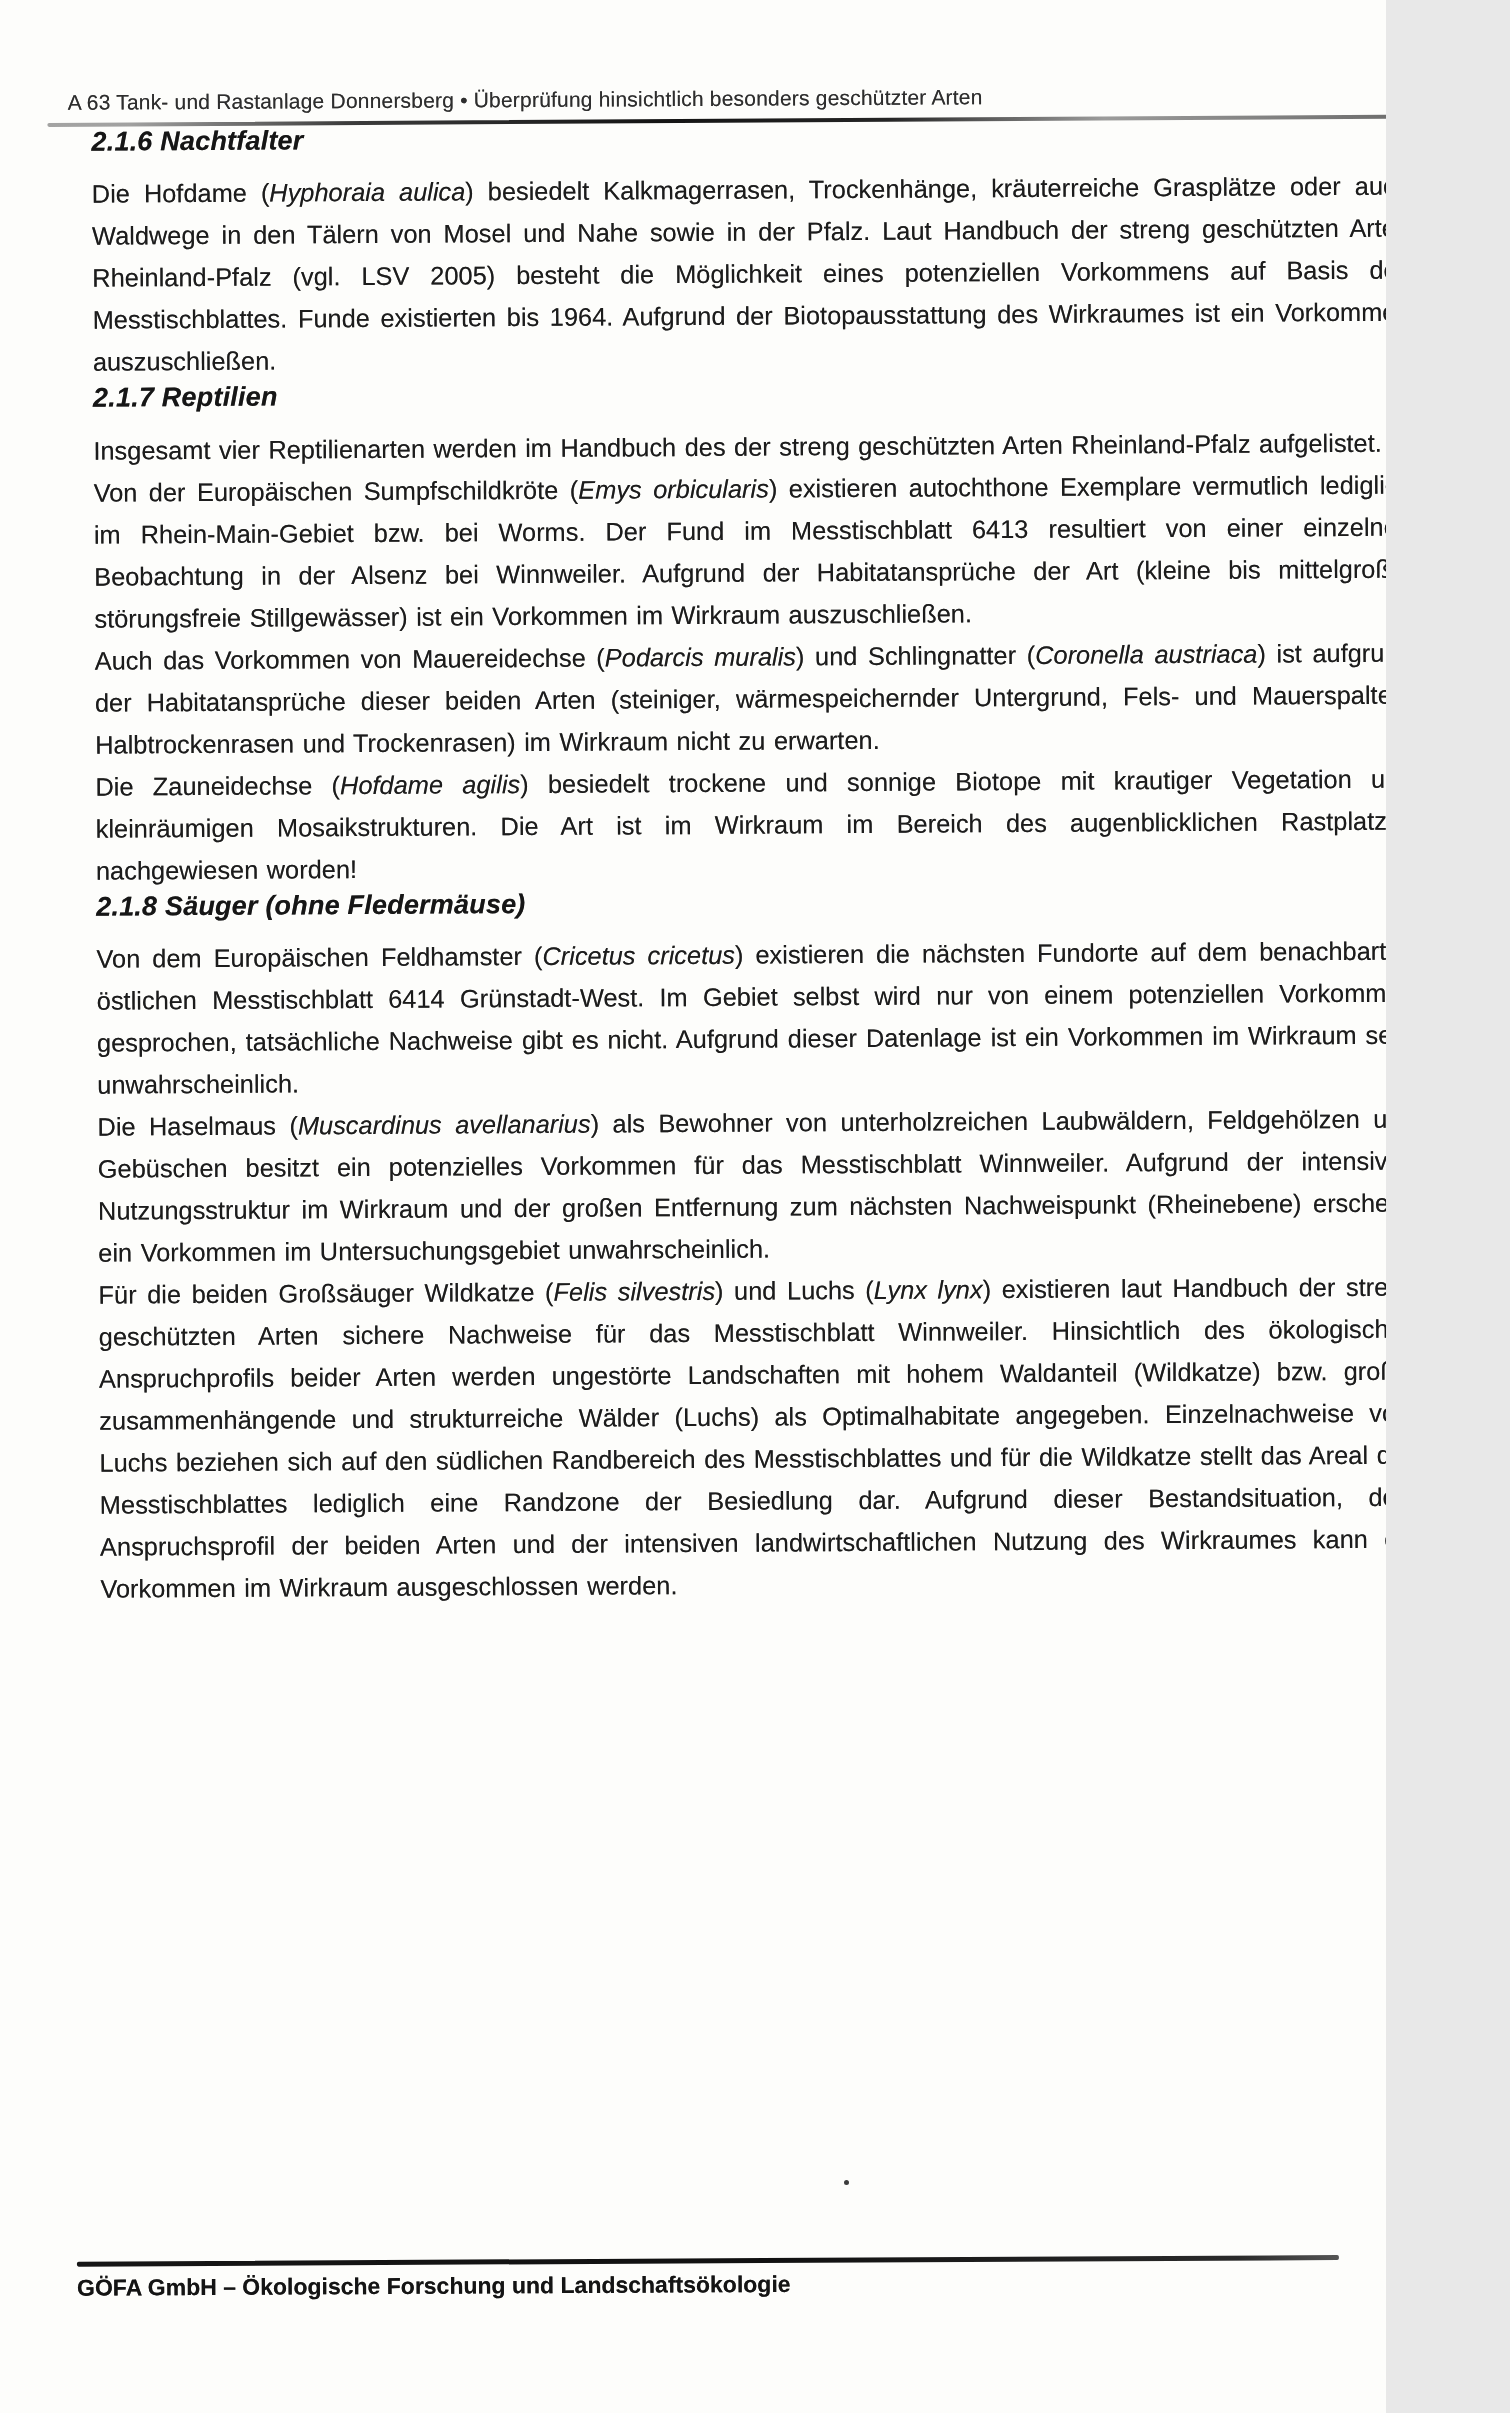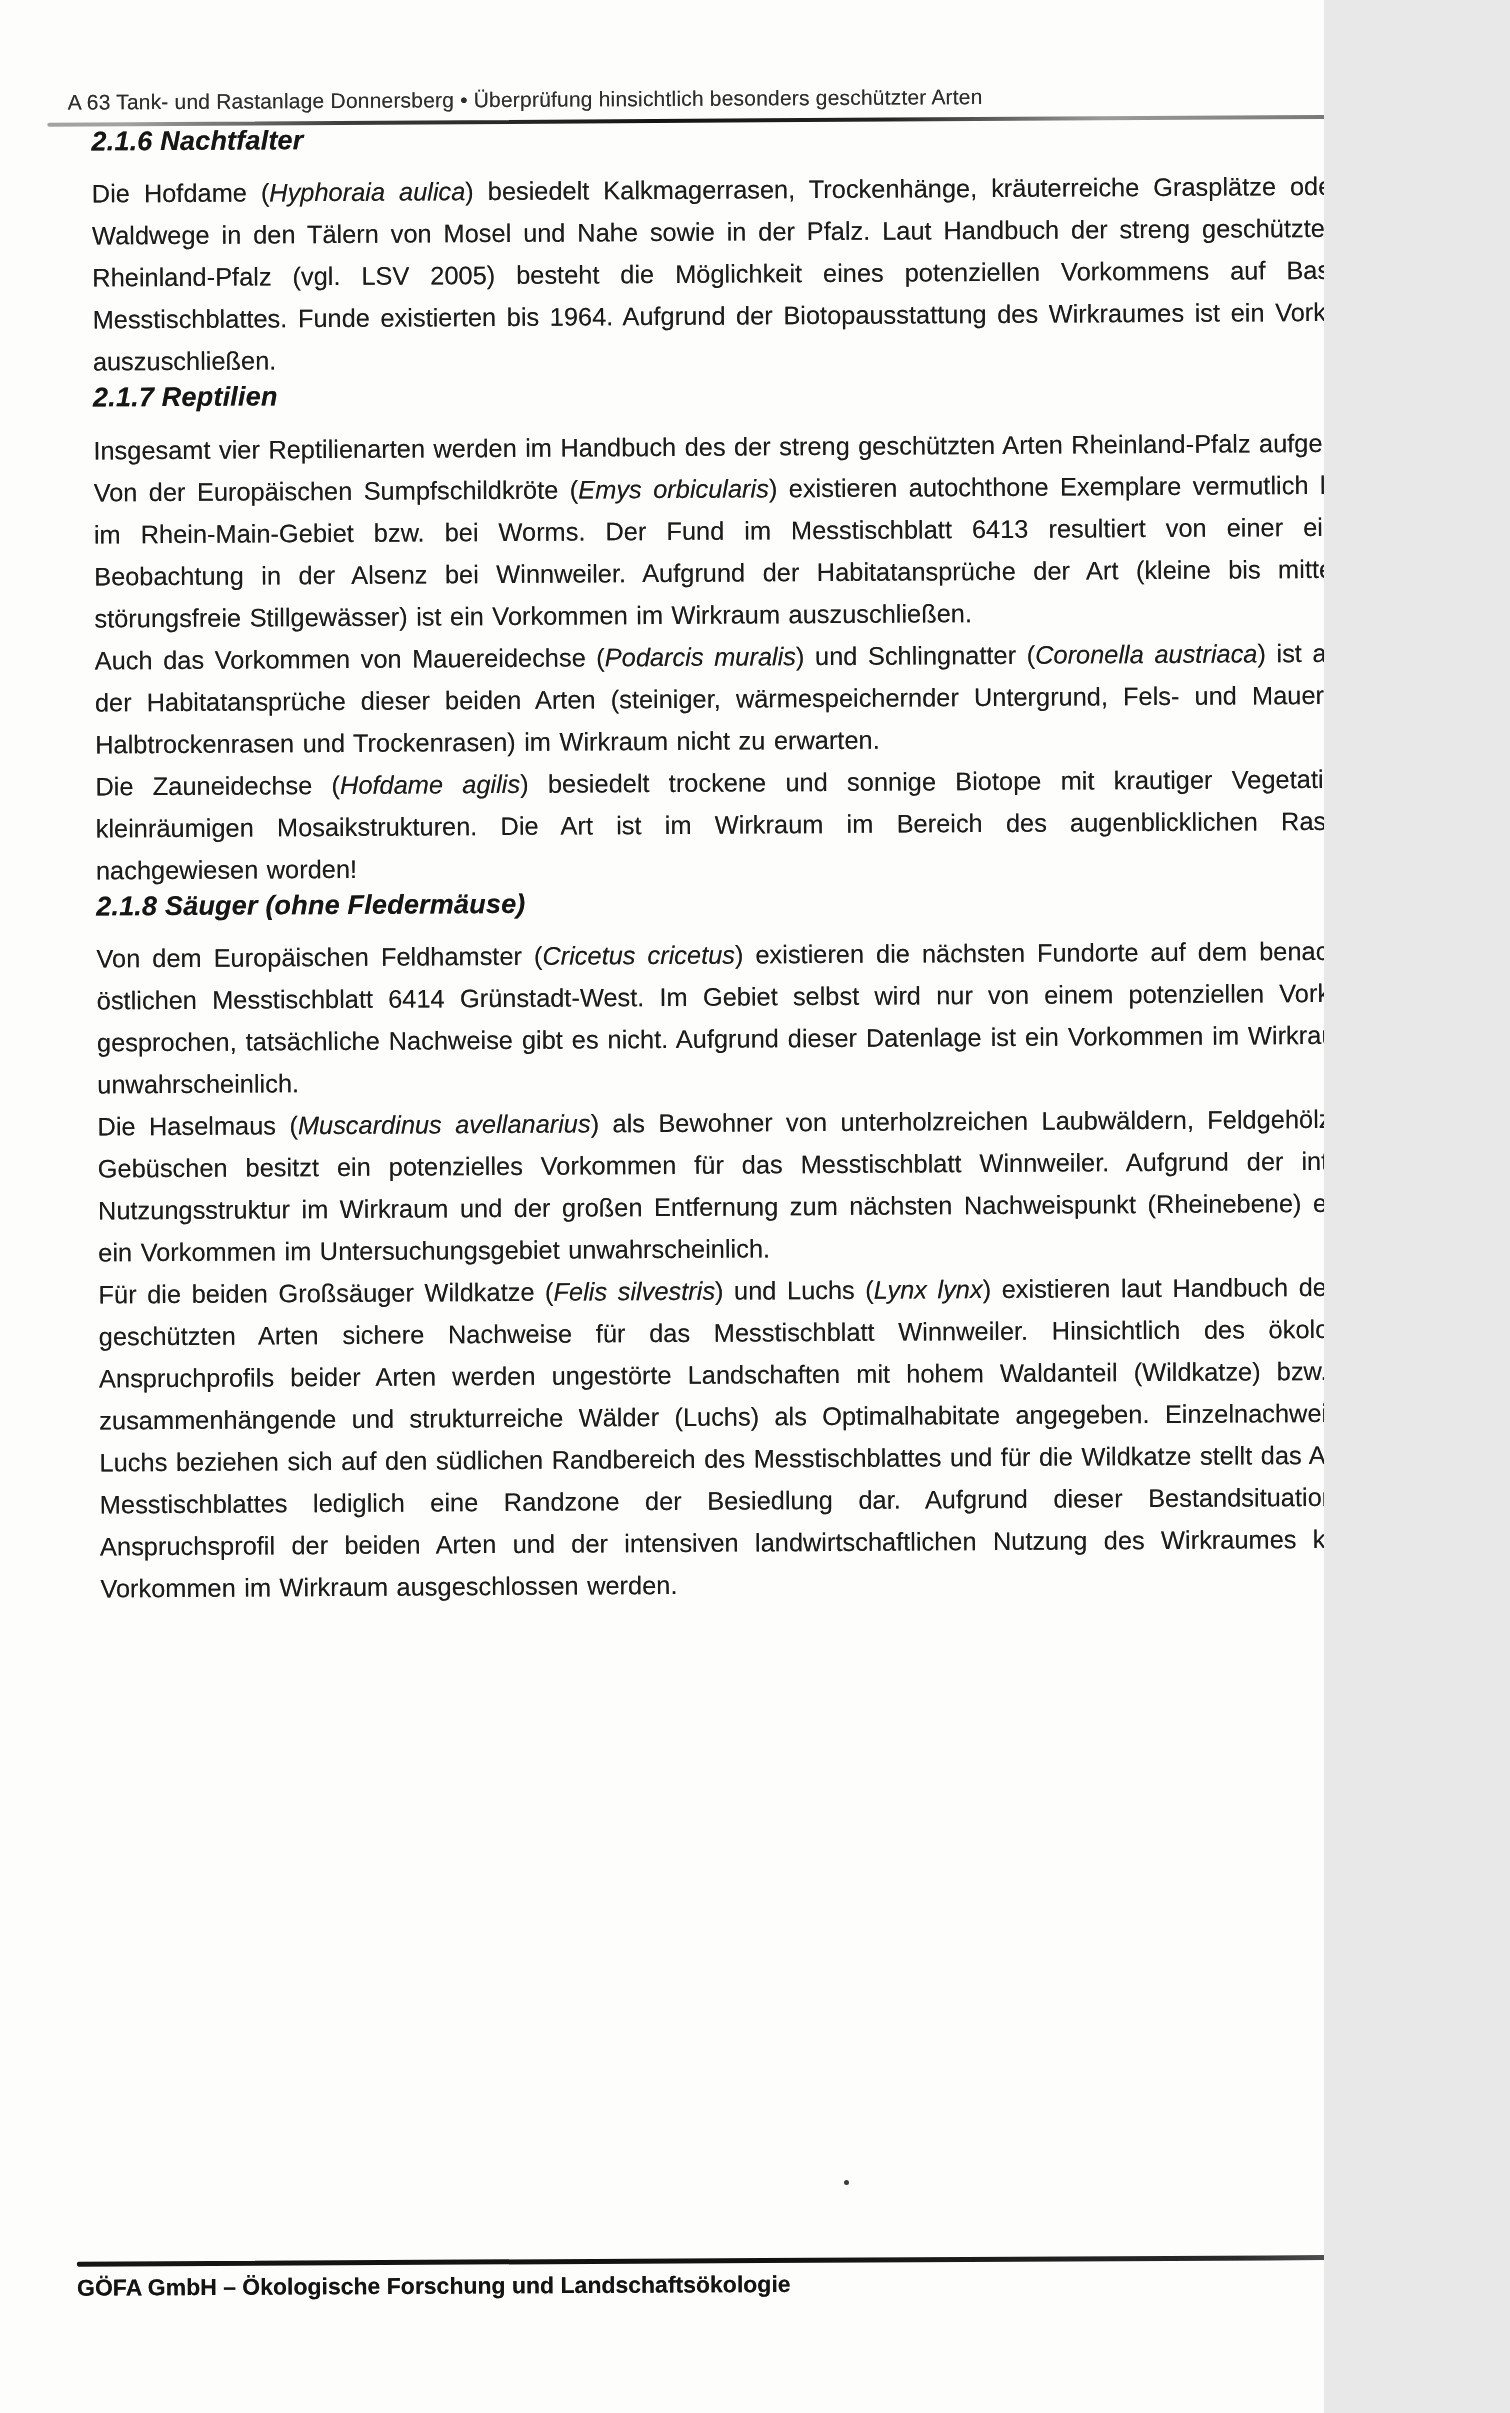--- a/index.html
+++ b/index.html
@@ -1,24 +1,23 @@
 <!DOCTYPE html>
 <html lang="de" style="font-size:14.5px"><head>
 <meta charset="utf-8">
 <style>
   html, body { margin: 0; padding: 0; background: #e8e8e8; }
   .page {
     position: relative;
-    width: 1279px;
+    width: 1386px;
     height: 2413px;
     background: #fdfdfb;
     overflow: hidden;
     font-family: "Liberation Sans", "DejaVu Sans", sans-serif;
     color: #1e1e1e;
-    padding-left: 45px;
   }
   .doc {
     position: absolute;
     inset: 0;
     padding: 87px 94px 0 98px;
     box-sizing: border-box;
     transform: rotate(-0.35deg);
     transform-origin: 50% 50%;
     text-shadow: 0 0 0.5px rgba(35,35,35,0.65);
   }

